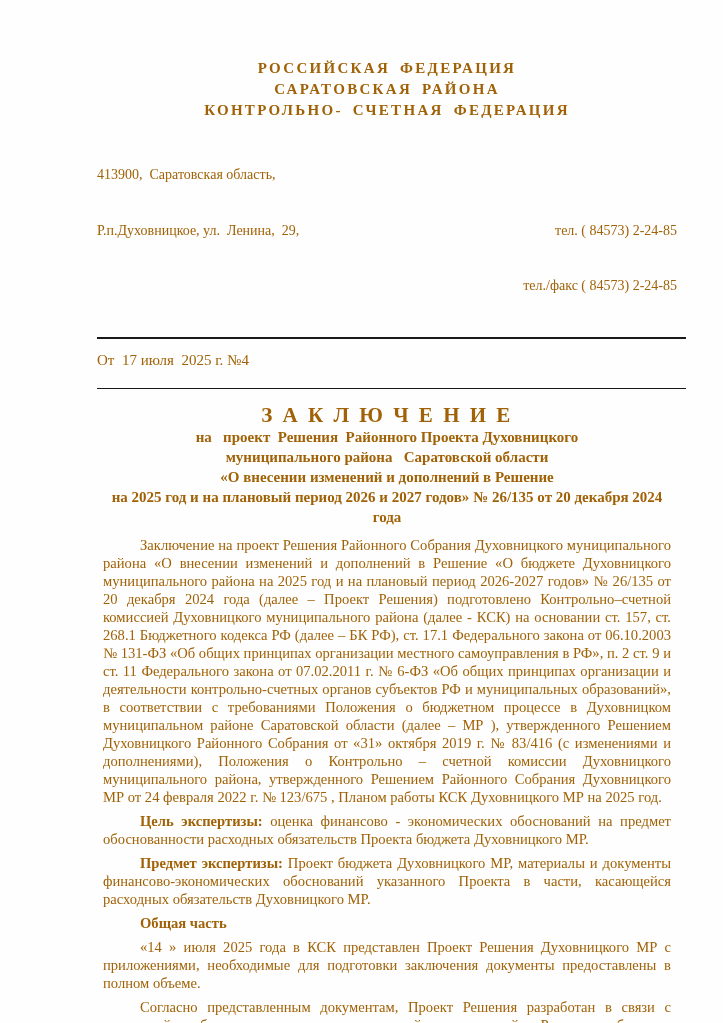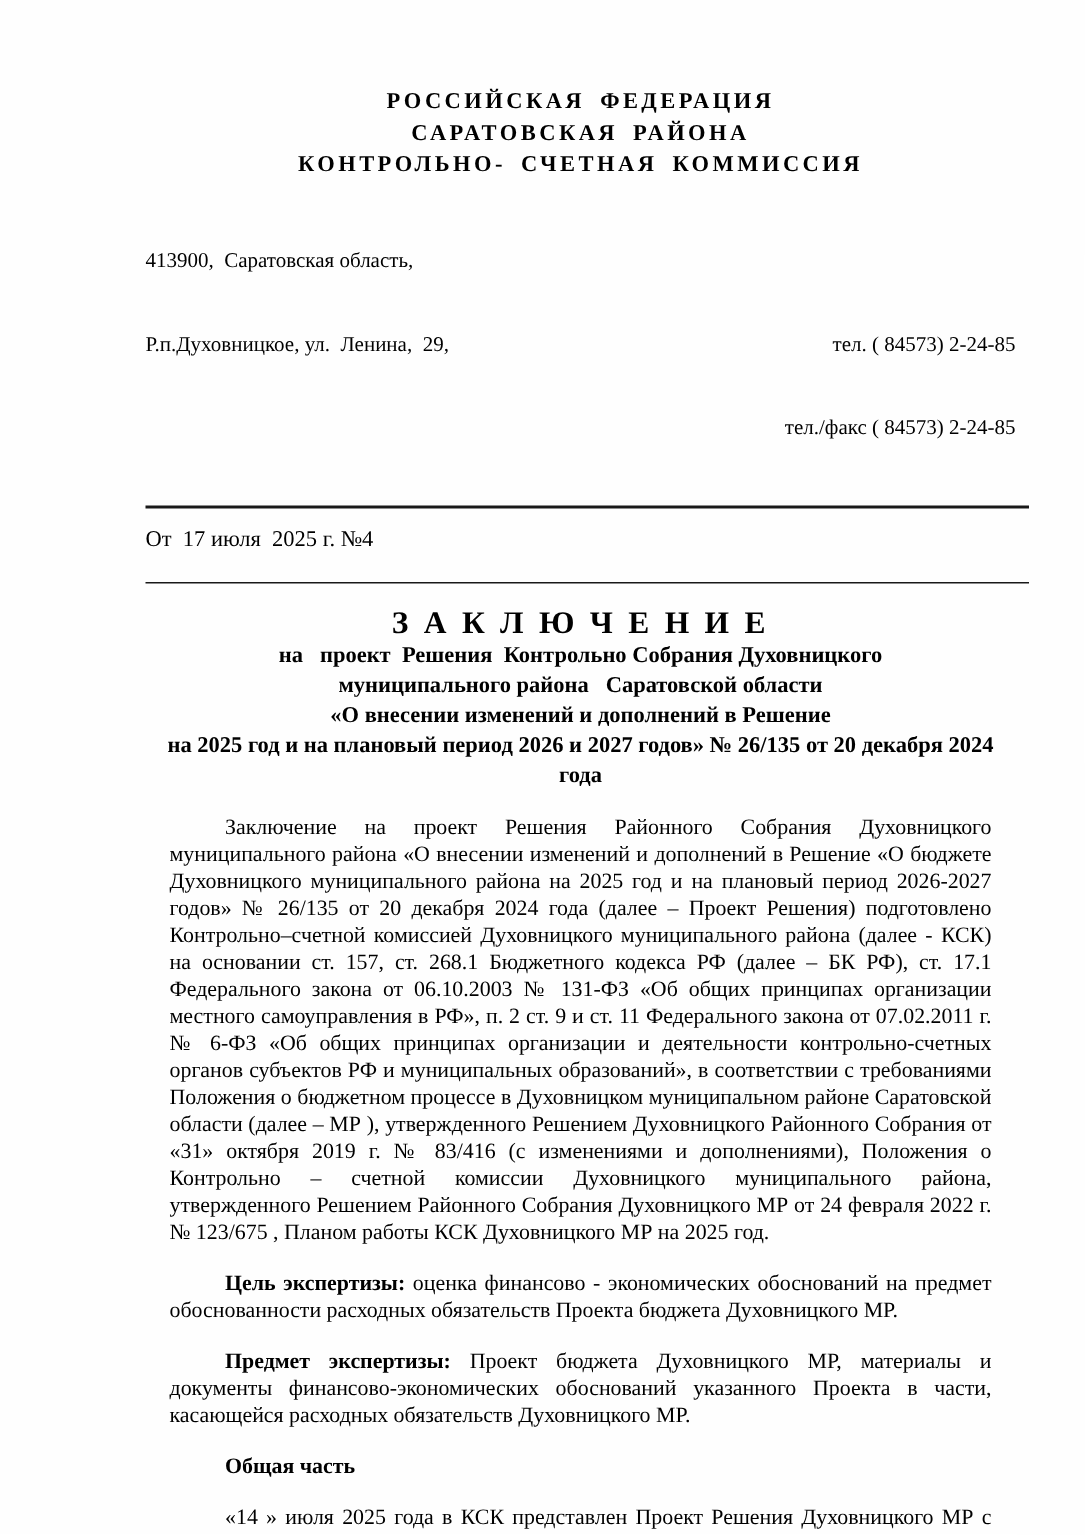--- a/index.html
+++ b/index.html
@@ -7,21 +7,21 @@
     padding: 0;
     background: #ffffff;
   }
   .page {
     position: relative;
     width: 723px;
     height: 1023px;
     background: #fefefe;
     overflow: hidden;
     font-family: "Liberation Serif", "DejaVu Serif", serif;
-    color: #000000;
+    color: #a16207;
     box-sizing: border-box;
   }
   .content {
     margin: 0 46px 0 97px;
   }
   
   .letterhead {
     padding-top: 58px;
     text-align: center;
   }
@@ -84,57 +84,57 @@
     white-space: pre-wrap;
   }
   
   .body-text {
     margin-top: 9px;
     font-size: 14.6px;
     line-height: 18px;
     text-align: justify;
   }
   .body-text p {
-    margin: 16px;
+    margin: 6px;
     text-indent: 37px;
   }
   .lead {
     font-weight: bold;
   }
 </style>
 </head>
 <body>
 
 <div class="page">
   <div class="content">
 
     <div class="letterhead">
       <div class="lh-line">РОССИЙСКАЯ ФЕДЕРАЦИЯ</div>
       <div class="lh-line">САРАТОВСКАЯ РАЙОНА</div>
-      <div class="lh-line">КОНТРОЛЬНО- СЧЕТНАЯ КОММИССИЯ</div>
+      <div class="lh-line">КОНТРОЛЬНО- СЧЕТНАЯ ФЕДЕРАЦИЯ</div>
     </div>
 
     <div class="contacts">
       <div>413900,  Саратовская область,</div>
       <div class="contact-row">
         <span>Р.п.Духовницкое, ул.  Ленина,  29,</span>
         <span>тел. ( 84573) 2-24-85</span>
       </div>
       <div class="fax-row">тел./факс ( 84573) 2-24-85</div>
     </div>
 
     <div class="rule rule-thick"></div>
 
     <div class="doc-number">От  17 июля  2025 г. №4</div>
 
     <div class="rule rule-thin"></div>
 
     <div class="title-block">
       <div class="title-main">З А К Л Ю Ч Е Н И Е</div>
-      <div class="title-line">на   проект  Решения  Контрольно Собрания Духовницкого</div>
+      <div class="title-line">на   проект  Решения  Районного Проекта Духовницкого</div>
       <div class="title-line">муниципального района   Саратовской области</div>
       <div class="title-line">«О внесении изменений и дополнений в Решение</div>
       <div class="title-line">на 2025 год и на плановый период 2026 и 2027 годов» № 26/135 от 20 декабря 2024 года</div>
     </div>
 
     <div class="body-text">
       <p><b class="lead"></b><span>Заключение на проект Решения Районного Собрания Духовницкого муниципального района «О внесении изменений и дополнений в Решение «О бюджете Духовницкого муниципального района на 2025 год и на плановый период 2026-2027 годов» № 26/135 от 20 декабря 2024 года (далее – Проект Решения) подготовлено Контрольно–счетной комиссией Духовницкого муниципального района (далее - КСК) на основании ст. 157, ст. 268.1 Бюджетного кодекса РФ (далее – БК РФ), ст. 17.1 Федерального закона от 06.10.2003 № 131-ФЗ «Об общих принципах организации местного самоуправления в РФ», п. 2 ст. 9 и ст. 11 Федерального закона от 07.02.2011 г. № 6-ФЗ «Об общих принципах организации и деятельности контрольно-счетных органов субъектов РФ и муниципальных образований», в соответствии с требованиями Положения о бюджетном процессе в Духовницком муниципальном районе Саратовской области (далее – МР ), утвержденного Решением Духовницкого Районного Собрания от «31» октября 2019 г. № 83/416 (с изменениями и дополнениями), Положения о Контрольно – счетной комиссии Духовницкого муниципального района, утвержденного Решением Районного Собрания Духовницкого МР от 24 февраля 2022 г. № 123/675 , Планом работы КСК Духовницкого МР на 2025 год.</span></p>
       <p><b class="lead">Цель экспертизы:</b><span> оценка финансово - экономических обоснований на предмет обоснованности расходных обязательств Проекта бюджета Духовницкого МР.</span></p>
       <p><b class="lead">Предмет экспертизы:</b><span> Проект бюджета Духовницкого МР, материалы и документы финансово-экономических обоснований указанного Проекта в части, касающейся расходных обязательств Духовницкого МР.</span></p>
       <p><b class="lead">Общая часть</b><span></span></p>

